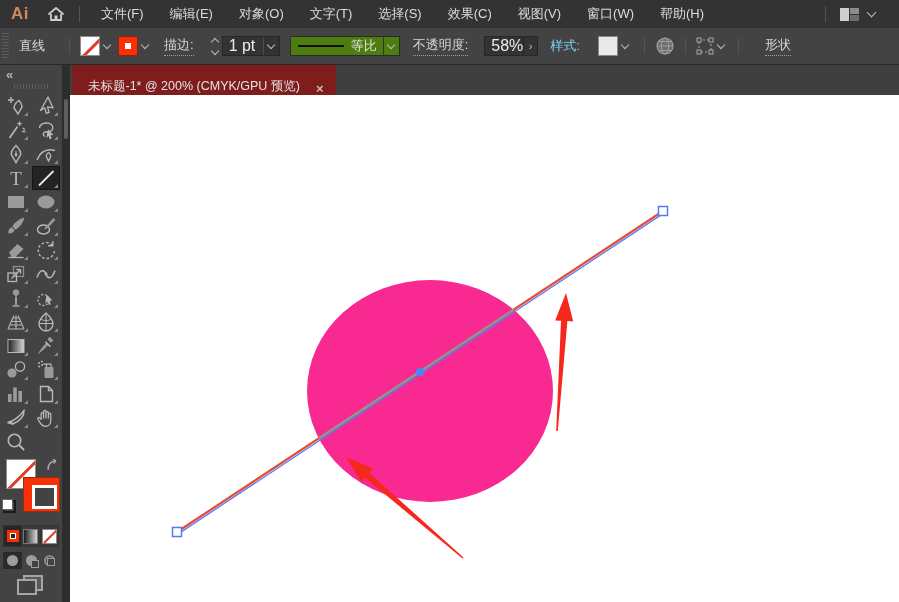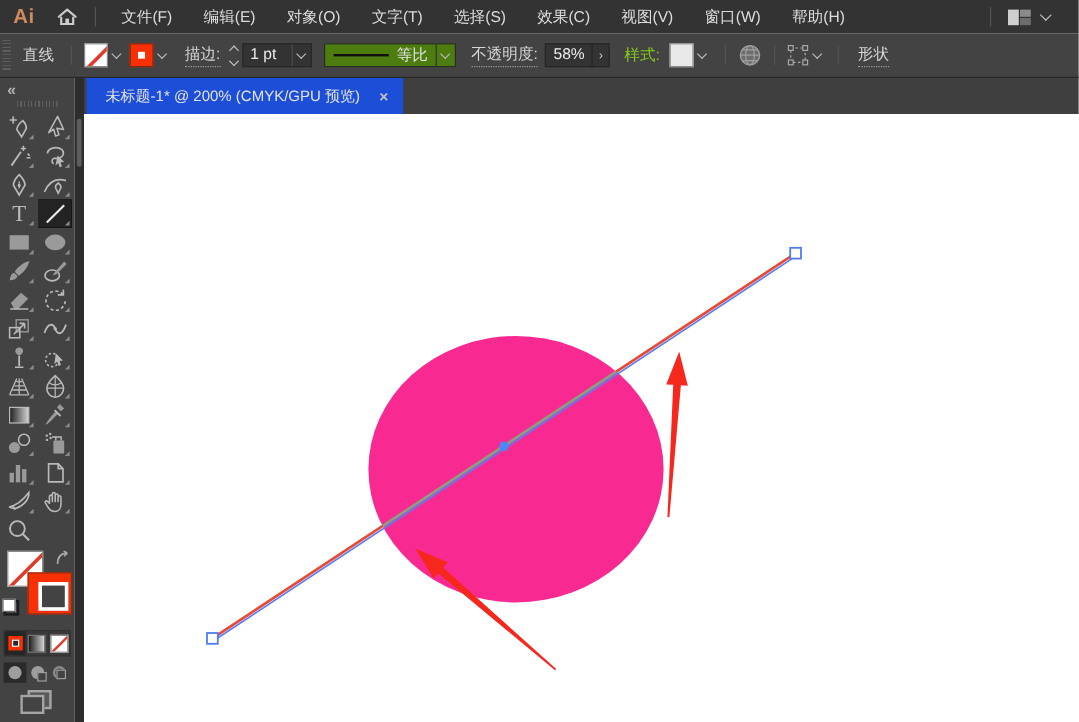--- a/index.html
+++ b/index.html
@@ -18,48 +18,48 @@
   .ws-l{width:9px;height:13px;background:#cfcfcf}
   .ws-r{display:flex;flex-direction:column;gap:1px}
   .ws-r i{display:block;width:9px;height:6px;background:#8b8b8b}
   .ws-r i:last-child{background:#6d6d6d}
   .chev{width:6px;height:6px;border-right:1.5px solid #bdbdbd;border-bottom:1.5px solid #bdbdbd;
         display:inline-block;transform:rotate(45deg);margin:-3px 4px 0 4px}
   .chev.sm{width:5px;height:5px}
   
   .controlbar{height:36px;background:#434343;border-bottom:1px solid #282828;display:flex;align-items:center;color:#d6d6d6;font-size:13px}
   .grip-v{width:7px;height:26px;margin-left:2px;background:repeating-linear-gradient(to bottom,#5c5c5c 0 1px,transparent 1px 3px)}
-  .cb-label{margin:0 6px;white-space:nowrap}
+  .cb-label{margin:0 16px;white-space:nowrap}
   .cb-link{border-bottom:1px dotted #9d9d9d;padding-bottom:1px;white-space:nowrap}
-  .dim{color:#84cc16}
+  .dim{color:#7dd3fc}
   .swatchbox{display:inline-flex;align-items:center;height:24px;margin:0 2px}
   .sw{width:20px;height:20px;border:1px solid #8a8a8a;box-sizing:border-box;background:#fff;position:relative;overflow:hidden}
   .sw.none:before{content:'';position:absolute;left:-3px;top:8px;width:30px;height:2.5px;background:#e03a2a;transform:rotate(-45deg)}
   .sw.strokecol{background:var(--swred);border-color:#7a2b15}
   .sw.strokecol:before{content:'';position:absolute;left:6px;top:6px;width:6px;height:6px;background:#fff;outline:2px solid var(--swred)}
   .sw.style{background:#e9e9e9}
-  .darkfield{background:#333;border:1px solid #272727;height:20px;display:flex;color:#ececec;font-size:13px;box-sizing:border-box}
+  .darkfield{background:#333;border:1px solid #272727;height:20px;display:flex;align-items:center;color:#ececec;font-size:16px;box-sizing:border-box}
   .darkfield .val{padding:0 6px;flex:1}
   .field-chev{width:15px;align-self:stretch;display:flex;align-items:center;justify-content:center;border-left:1px solid #4d4d4d}
   .stepper{display:flex;flex-direction:column;justify-content:center;gap:3px;margin:0 4px 0 2px}
   .stepper .chev{margin:0}
   .stepper .up{transform:rotate(-135deg)}
   .profbox{height:20px;background:#4d7c0f;border:1px solid #2b2b2b;display:flex;align-items:center;box-sizing:border-box;margin:0 3px}
   .linegfx{width:46px;height:2px;background:#101010;margin:0 7px}
   .profbox .plabel{font-size:13px;color:#e3e3e3;margin-right:6px}
   .expandbtn{width:15px;height:20px;background:#333;border:1px solid #272727;box-sizing:border-box;color:#cfcfcf;
              display:flex;align-items:center;justify-content:center;font-size:10px;margin-left:-1px}
   
   .main{display:flex;height:537px}
   .toolpanel{width:62px;background:#434343;position:relative;flex:none}
   .gutter{width:8px;background:#2d2d2d;flex:none;position:relative}
   .gutter .thumb{position:absolute;top:34px;left:2px;width:4px;height:40px;background:#5d5d5d;border-radius:2px}
   .rightcol{flex:1;display:flex;flex-direction:column;min-width:0}
   .tabbar{height:30px;background:#3f3f3f;display:flex;align-items:stretch}
-  .tab{background:#1d4ed8;display:flex;align-items:center;padding:0 12px 0 16px;font-size:12.5px;color:#e3e3e3;margin-left:2px}
+  .tab{background:#7f1d1d;display:flex;align-items:flex-end;padding:0 12px 0 16px;font-size:12.5px;color:#e3e3e3;margin-left:2px}
   .tab .close{margin-left:16px;color:#c2c2c2;font-size:13px;font-weight:bold;line-height:1}
   .canvas{flex:1;position:relative;background:#fff}
   .canvas svg{position:absolute;left:0;top:0}
   
   .tp-head{height:14px;display:flex;align-items:center;padding:2px 4px 0 6px;color:#b3b3b3;font-size:11px}
   .tp-grip{width:34px;height:5px;margin:3px auto 6px auto;background:repeating-linear-gradient(to right,#5e5e5e 0 1px,transparent 1px 3px)}
   .tools{display:grid;grid-template-columns:26px 26px;justify-content:center;column-gap:4px;row-gap:2px}
   .tool{width:26px;height:22px;position:relative;display:flex;align-items:center;justify-content:center}
   .tool:after{content:'';position:absolute;right:1px;bottom:1px;border-left:4px solid transparent;border-bottom:4px solid #8a8a8a}
   .tool.noflag:after{display:none}

